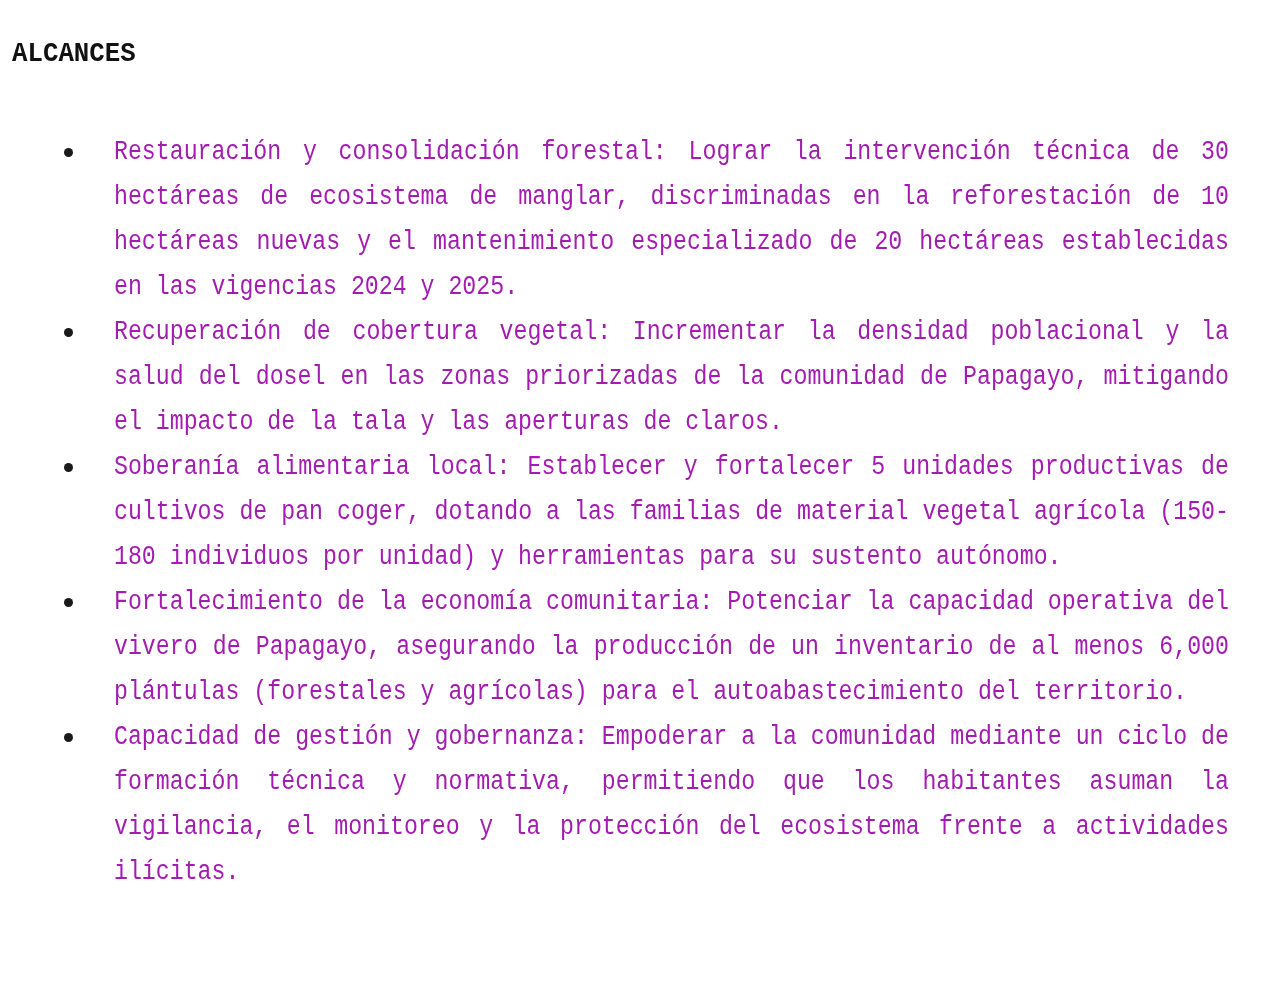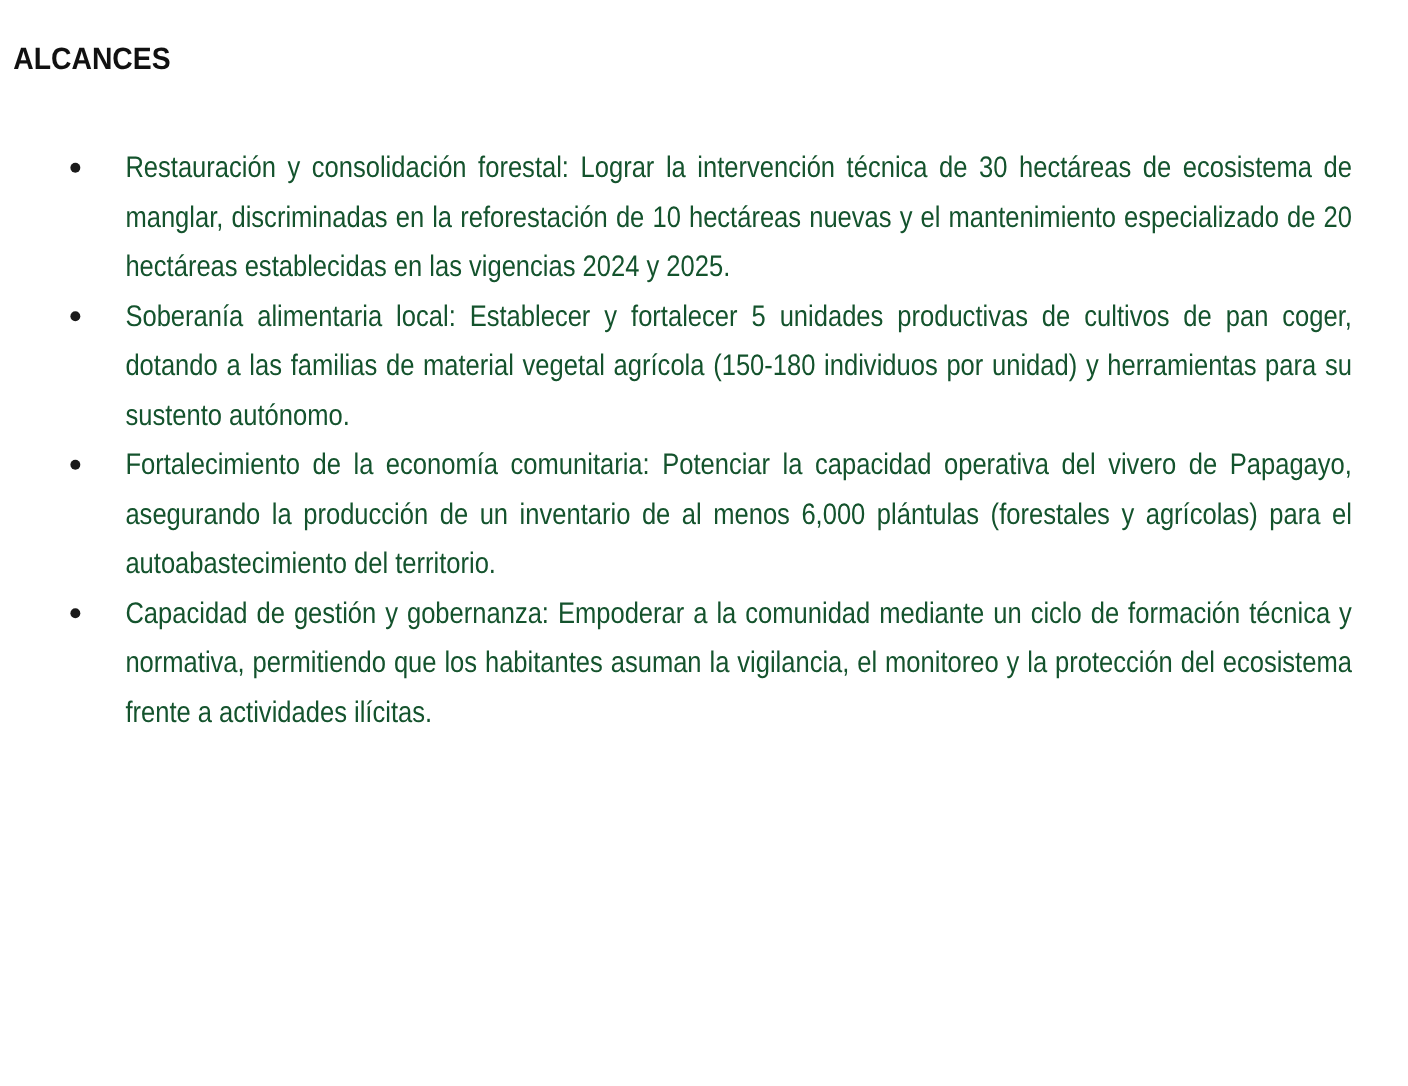--- a/index.html
+++ b/index.html
@@ -11,20 +11,21 @@
       overflow: hidden;
     }
     body {
       font-family: "Liberation Sans", sans-serif;
       color: #1e1e1e;
     }
     .page {
       position: relative;
       width: 1280px;
       height: 987px;
+      font-family: Liberation Mono, monospace;
     }
     .heading {
       position: absolute;
       left: 12px;
       top: 38px;
       font-size: 28px;
       font-weight: bold;
       letter-spacing: 0px;
       color: #111111;
       transform: scaleX(0.92);
@@ -39,21 +40,21 @@
       padding: 0;
       list-style: none;
     }
     .item {
       position: relative;
       padding-left: 114px;
       width: 1115px;
       font-size: 27px;
       line-height: 45px;
       text-align: justify;
-      color: #14532d;
+      color: #a21caf;
     }
     .item-text {
       display: block;
       transform: scaleX(0.86);
       transform-origin: left top;
       width: calc(1115px / 0.86);
       text-align: justify;
     }
     .bullet {
       position: absolute;
@@ -71,20 +72,24 @@
 <div class="page">
   <div class="heading">ALCANCES</div>
 
   <ul class="list">
     <li class="item">
       <span class="bullet"></span>
       <span class="item-text">Restauración y consolidación forestal: Lograr la intervención técnica de 30 hectáreas de ecosistema de manglar, discriminadas en la reforestación de 10 hectáreas nuevas y el mantenimiento especializado de 20 hectáreas establecidas en las vigencias 2024 y 2025.</span>
     </li>
     <li class="item">
       <span class="bullet"></span>
+      <span class="item-text">Recuperación de cobertura vegetal: Incrementar la densidad poblacional y la salud del dosel en las zonas priorizadas de la comunidad de Papagayo, mitigando el impacto de la tala y las aperturas de claros.</span>
+    </li>
+    <li class="item">
+      <span class="bullet"></span>
       <span class="item-text">Soberanía alimentaria local: Establecer y fortalecer 5 unidades productivas de cultivos de pan coger, dotando a las familias de material vegetal agrícola (150-180 individuos por unidad) y herramientas para su sustento autónomo.</span>
     </li>
     <li class="item">
       <span class="bullet"></span>
       <span class="item-text">Fortalecimiento de la economía comunitaria: Potenciar la capacidad operativa del vivero de Papagayo, asegurando la producción de un inventario de al menos 6,000 plántulas (forestales y agrícolas) para el autoabastecimiento del territorio.</span>
     </li>
     <li class="item">
       <span class="bullet"></span>
       <span class="item-text">Capacidad de gestión y gobernanza: Empoderar a la comunidad mediante un ciclo de formación técnica y normativa, permitiendo que los habitantes asuman la vigilancia, el monitoreo y la protección del ecosistema frente a actividades ilícitas.</span>
     </li>

